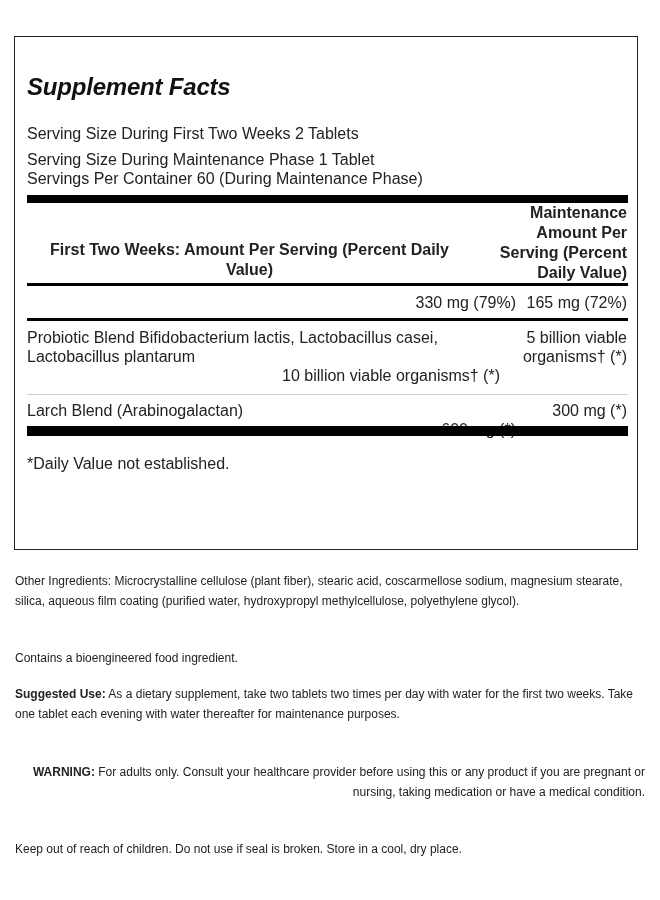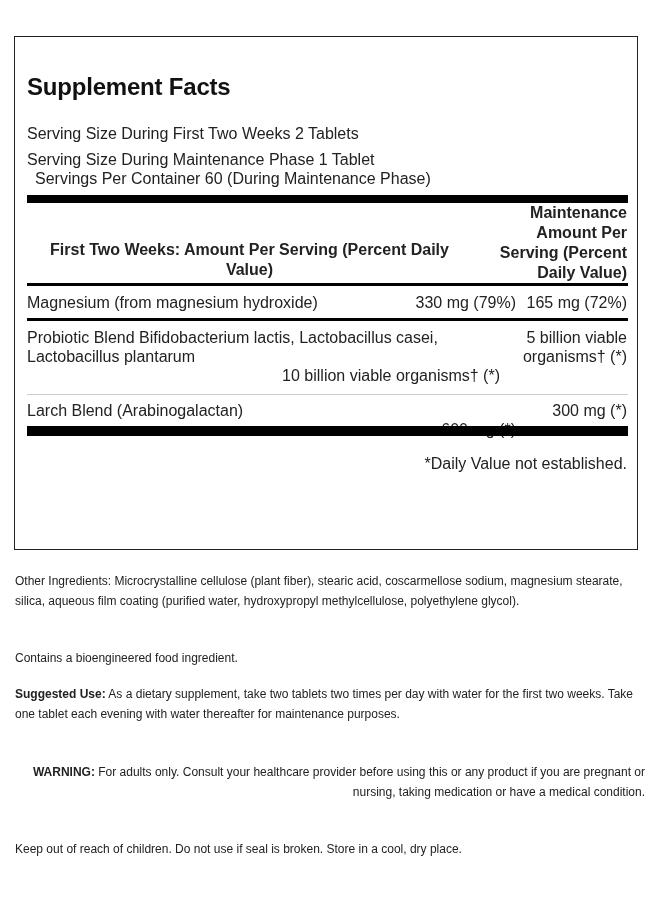--- a/index.html
+++ b/index.html
@@ -6,21 +6,21 @@
   body {
     width: 660px; height: 900px; position: relative; overflow: hidden;
     font-family: "Liberation Sans", sans-serif; color: #1e1e1e;
   }
   .facts-box {
     position: absolute; left: 14px; top: 36px; width: 624px; height: 514px;
     border: 1.5px solid #222; box-sizing: border-box;
   }
   .title {
     position: absolute; left: 12px; top: 36px;
-    font-size: 24px; font-weight: bold; letter-spacing: -0.2px; color: #111;
+    font-size: 24px; font-weight: bold; letter-spacing: -0.2px; color: #111; font-style: italic;
   }
   .serving {
     position: absolute; left: 12px; font-size: 16px; line-height: 19px; color: #222;
   }
   .bar-thick { position: absolute; left: 12px; width: 601px; background: #000; }
   .rule { position: absolute; left: 12px; width: 601px; background: #000; }
   .rule-light { position: absolute; left: 12px; width: 601px; height: 1px; background: #cfcfcf; }
   .hdr-left {
     position: absolute; left: 12px; top: 203px; width: 445px;
     text-align: center; font-weight: bold; font-size: 16px; line-height: 20px; color: #222;
@@ -38,48 +38,47 @@
   .para b { font-weight: bold; }
 </style>
 </head>
 <body>
 
 <div class="facts-box">
   <div class="title">Supplement Facts</div>
 
   <div class="serving" style="top:87px;">Serving Size During First Two Weeks 2 Tablets</div>
   <div class="serving" style="top:113px;">Serving Size During Maintenance Phase 1 Tablet</div>
-  <div class="serving" style="top:132px;margin-left:8px;">Servings Per Container 60 (During Maintenance Phase)</div>
+  <div class="serving" style="top:132px;">Servings Per Container 60 (During Maintenance Phase)</div>
 
   <div class="bar-thick" style="top:158px; height:8px;"></div>
 
   <div class="hdr-left">First Two Weeks: Amount Per Serving (Percent Daily Value)</div>
   <div class="hdr-right">Maintenance Amount Per Serving (Percent Daily Value)</div>
 
   <div class="rule" style="top:246px; height:3px;"></div>
 
-  <div class="cell" style="left:12px; top:256px;">Magnesium (from magnesium hydroxide)</div>
   <div class="cell right" style="left:300px; width:157px; top:256px;">330 mg (79%)</div>
   <div class="cell right" style="right:10px; width:150px; top:256px;">165 mg (72%)</div>
 
   <div class="rule" style="top:281px; height:3px;"></div>
 
   <div class="cell" style="left:12px; top:291px; width:430px;">Probiotic Blend Bifidobacterium lactis, Lactobacillus casei, Lactobacillus plantarum</div>
   <div class="cell right" style="left:134px; width:307px; top:329px;">10 billion viable organisms† (*)</div>
   <div class="cell right" style="right:10px; width:140px; top:291px;">5 billion viable organisms† (*)</div>
 
   <div class="rule-light" style="top:357px;"></div>
 
   <div class="cell" style="left:12px; top:364px;">Larch Blend (Arabinogalactan)</div>
   <div class="cell right" style="left:300px; width:157px; top:383px;">600 mg (*)</div>
   <div class="cell right" style="right:10px; width:150px; top:364px;">300 mg (*)</div>
 
   <div class="bar-thick" style="top:389px; height:10px;"></div>
 
-  <div class="footnote" style="top:417px;text-align:right;">*Daily Value not established.</div>
+  <div class="footnote" style="top:417px;">*Daily Value not established.</div>
 </div>
 
 <div class="para" style="top:571px;">Other Ingredients: Microcrystalline cellulose (plant fiber), stearic acid, coscarmellose sodium, magnesium stearate, silica, aqueous film coating (purified water, hydroxypropyl methylcellulose, polyethylene glycol).</div>
 
 <div class="para" style="top:648px;">Contains a bioengineered food ingredient.</div>
 
 <div class="para" style="top:684px;"><b>Suggested Use:</b><span> As a dietary supplement, take two tablets two times per day with water for the first two weeks. Take one tablet each evening with water thereafter for maintenance purposes.</span></div>
 
 <div class="para" style="top:762px;text-align:right;"><b>WARNING:</b><span> For adults only. Consult your healthcare provider before using this or any product if you are pregnant or nursing, taking medication or have a medical condition.</span></div>
 

